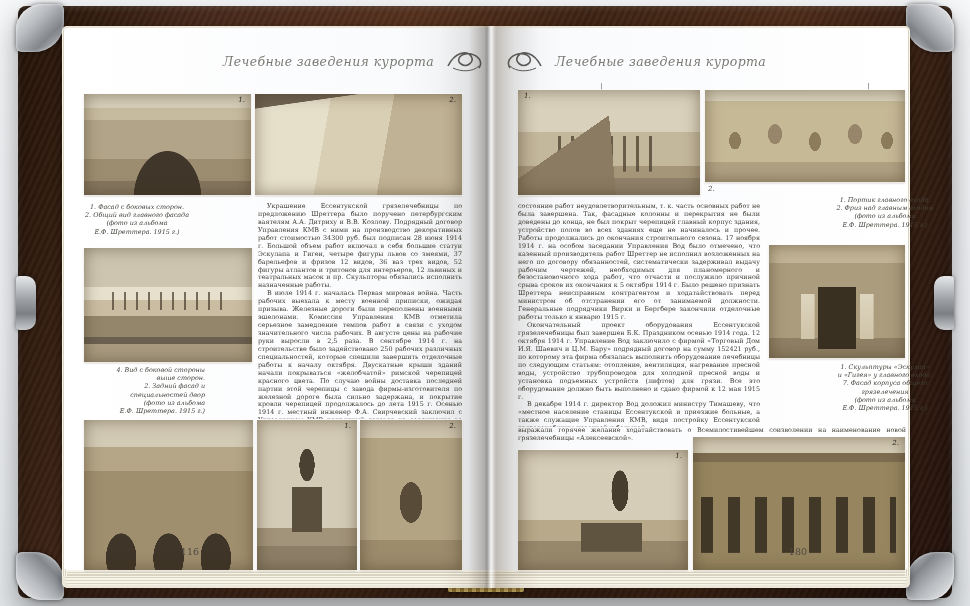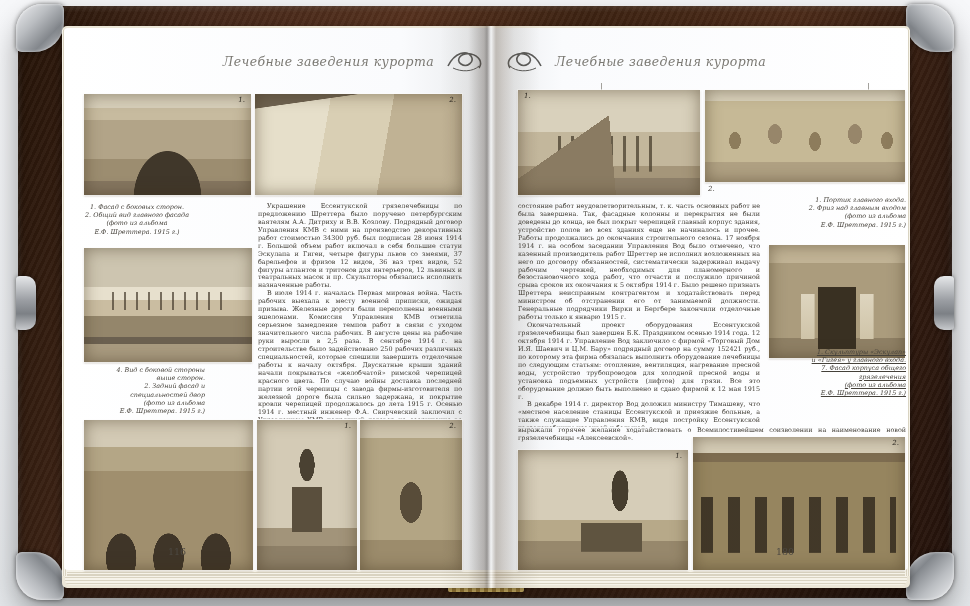--- a/index.html
+++ b/index.html
@@ -1,20 +1,20 @@
 <!DOCTYPE html>
 <html><head>
 <meta charset="utf-8">
 <style>
   html,body{margin:0;padding:0;background:#e9ebee;}
   #screen{position:relative;width:970px;height:606px;overflow:hidden;
     background:linear-gradient(180deg,#f7f8fa 0%,#eef0f3 60%,#e4e7ea 100%);
     font-family:"DejaVu Serif",serif;}
   
-  .book{position:absolute;left:18px;top:6px;width:934px;height:592px;border-radius:26px;
+  .book{position:absolute;left:18px;top:6px;width:934px;height:592px;border-radius:8px;
     background:
       repeating-linear-gradient(115deg,rgba(255,255,255,.03) 0 3px,rgba(0,0,0,.04) 3px 6px),
       linear-gradient(100deg,#241307 0%,#45281a 18%,#54301d 38%,#3c2212 55%,#4c2b19 75%,#21110a 100%);
     box-shadow:0 14px 30px rgba(0,0,0,.38),inset 0 2px 6px rgba(255,255,255,.14),inset 0 -4px 10px rgba(0,0,0,.5);}
   .cap{position:absolute;width:48px;height:48px;
     background:linear-gradient(135deg,#f0f1f3 0%,#b9bcc0 38%,#83878c 68%,#cfd1d4 100%);
     box-shadow:0 0 5px rgba(0,0,0,.55),inset 0 0 3px rgba(255,255,255,.7);}
   .cap.tl{left:-2px;top:-2px;border-radius:26px 6px 30px 6px;}
   .cap.tr{right:-2px;top:-2px;border-radius:6px 26px 6px 30px;background:linear-gradient(225deg,#f0f1f3 0%,#b9bcc0 38%,#83878c 68%,#cfd1d4 100%);}
   .cap.bl{left:-2px;bottom:-2px;border-radius:6px 30px 6px 26px;background:linear-gradient(45deg,#f0f1f3 0%,#b9bcc0 38%,#83878c 68%,#cfd1d4 100%);}
@@ -47,22 +47,22 @@
   .page-right .page-header{justify-content:flex-start;padding-left:17px;}
   .hdr-title{font-style:italic;font-size:12.5px;color:#7b7973;letter-spacing:.4px;}
   .ornament{display:inline-block;width:42px;height:26px;}
   .hdr-rule{position:absolute;width:1px;height:22px;top:55px;background:#a3a19c;}
   
   .body-text{position:absolute;font-size:6.4px;line-height:1.24;text-align:justify;color:#3d3931;overflow:hidden;}
   .body-text p{margin:0;text-indent:9px;}
   .body-text p.noind{text-indent:0;}
   .caption{position:absolute;font-style:italic;font-size:6.4px;line-height:1.28;color:#45413a;}
   .caption span{display:block;}
-  .cap-r{text-align:right;} .cap-l{text-align:right;}
-  .page-num{position:absolute;top:518px;width:44px;text-align:center;font-size:9.5px;color:#4c4842;}
+  .cap-r{text-align:right;} .cap-l{text-align:center;margin-left:36px;}
+  .page-num{position:absolute;top:518px;width:44px;text-align:right;font-size:9.5px;color:#4c4842;}
   
   .photo{position:absolute;background-color:#c6b996;background-repeat:no-repeat;
     box-shadow:inset 0 0 16px rgba(62,47,26,.5),0 0 0 1px rgba(255,255,255,.5),0 1px 2px rgba(90,75,50,.35);}
   .ph-num{position:absolute;top:2px;right:6px;font-style:italic;font-size:7px;color:#27231d;}
   .ph-num.left{right:auto;left:6px;}
   .ph-num.out{top:auto;bottom:-11px;right:auto;left:3px;color:#45413a;}
   .phL1{background-image:radial-gradient(58px 82px at 50% 104%,#40372a 0 58%,rgba(0,0,0,0) 59%),
     linear-gradient(180deg,#d7cfba 0 14%,#c7bb9f 14% 26%,#b2a488 26% 64%,#9c8d70 64% 86%,#857660 86%);}
   .phL2{background-image:linear-gradient(172deg,#6e6250 0 11%,rgba(0,0,0,0) 11.5%),
     linear-gradient(100deg,#e6dfca 0 34%,#d9cfb4 34% 62%,#c0b294 62%),
@@ -203,21 +203,21 @@
         </div>
 
         <div class="body-text" style="left:32px;top:175px;width:242px;height:224px;">
           <p class="noind">состояние работ неудовлетворительным, т. к. часть основных работ не была завершена. Так, фасадные колонны и перекрытия не были доведены до конца, не был покрыт черепицей главный корпус здания, устройство полов во всех зданиях еще не начиналось и прочее. Работы продолжались до окончания строительного сезона. 17 ноября 1914 г. на особом заседании Управления Вод было отмечено, что казенный производитель работ Шреттер не исполнил возложенных на него по договору обязанностей, систематически задерживал выдачу рабочим чертежей, необходимых для планомерного и безостановочного хода работ, что отчасти и послужило причиной срыва сроков их окончания к 5 октября 1914 г. Было решено признать Шреттера неисправным контрагентом и ходатайствовать перед министром об отстранении его от занимаемой должности. Генеральные подрядчики Вирки и Бергбере закончили отделочные работы только к январю 1915 г.</p>
           <p>Окончательный проект оборудования Ессентукской грязелечебницы был завершен Б.К. Праздником осенью 1914 года. 12 октября 1914 г. Управление Вод заключило с фирмой «Торговый Дом И.Я. Шаевич и Ц.М. Бару» подрядный договор на сумму 152421 руб., по которому эта фирма обязалась выполнить оборудование лечебницы по следующим статьям: отопление, вентиляция, нагревание пресной воды, устройство трубопроводов для холодной пресной воды и установка подъемных устройств (лифтов) для грязи. Все это оборудование должно быть выполнено и сдано фирмой к 12 мая 1915 г.</p>
           <p>В декабре 1914 г. директор Вод доложил министру Тимашеву, что «местное население станицы Ессентукской и приезжие больные, а также служащие Управления КМВ, видя постройку Ессентукской грязелечебницы красивой и большой,</p>
         </div>
 
         <div class="photo phRm" style="left:283px;top:217px;width:136px;height:113px;"></div>
 
-        <div class="caption cap-l" style="left:306px;top:320px;width:114px;text-decoration:underline;">
+        <div class="caption cap-l" style="left:306px;top:335px;width:114px;">
           <span>1. Скульптуры «Эскулап»</span>
           <span>и «Гигея» у главного входа.</span>
           <span>7. Фасад корпуса общего</span>
           <span>грязелечения</span>
           <span>(фото из альбома</span>
           <span>Е.Ф. Шреттера. 1915 г.)</span>
         </div>
 
         <div class="body-text" style="left:32px;top:399px;width:388px;height:20px;">
           <p class="noind">выражали горячее желание ходатайствовать о Всемилостивейшем соизволении на наименование новой грязелечебницы «Алексеевской».</p>

